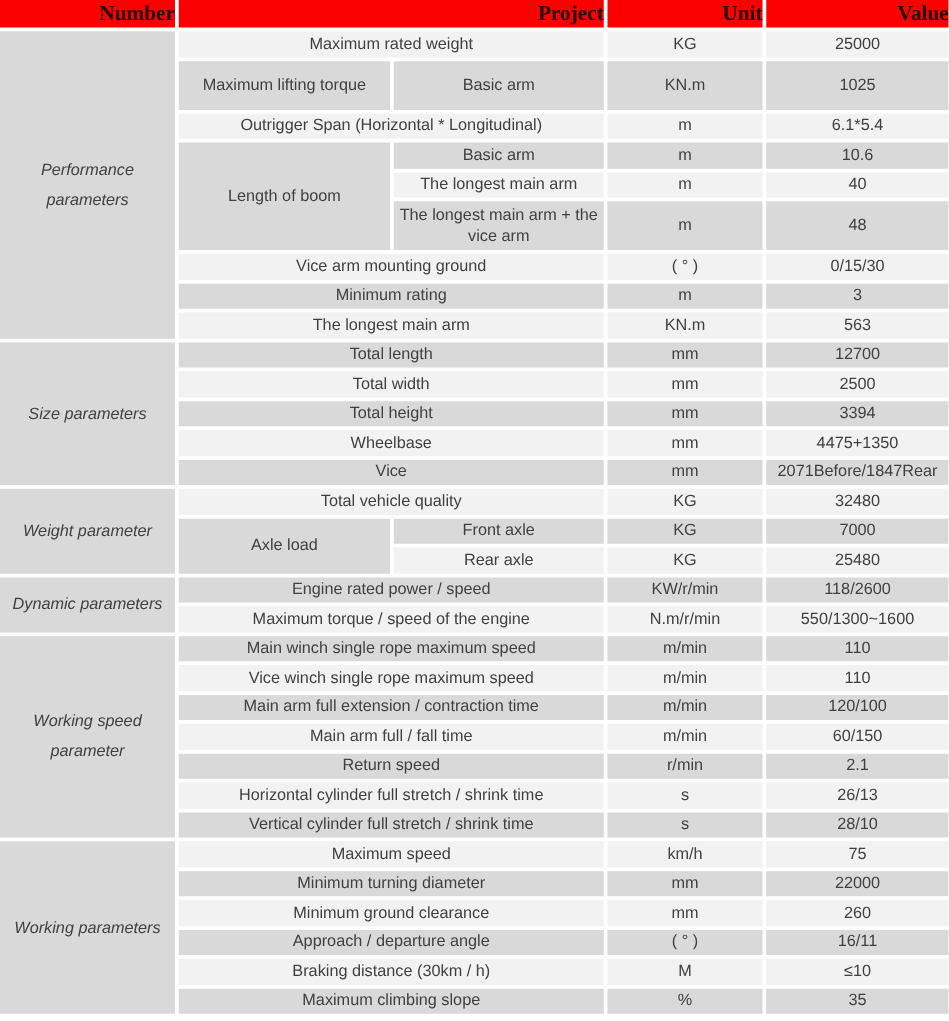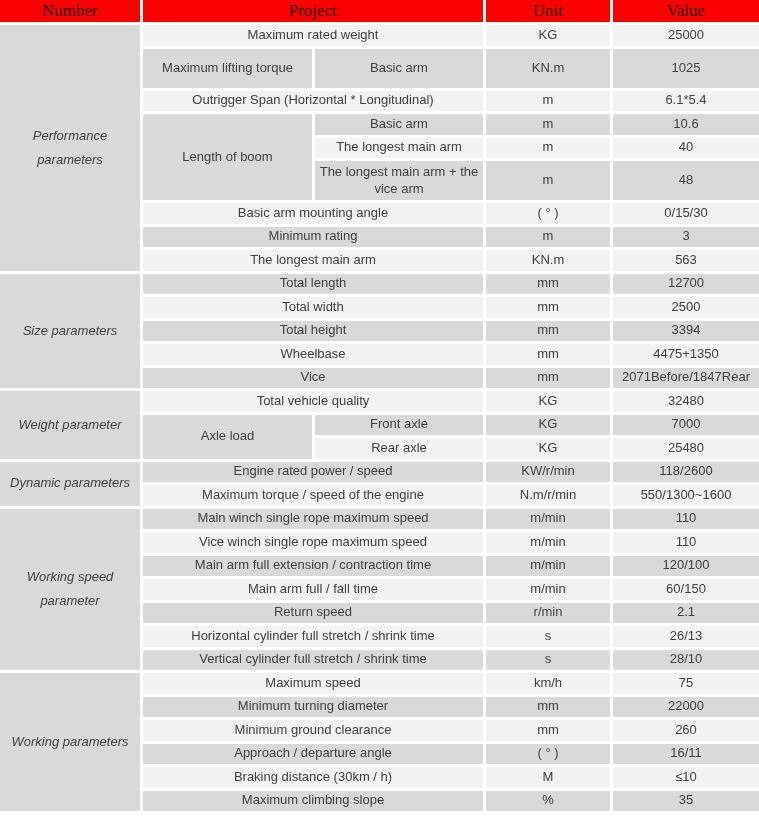--- a/index.html
+++ b/index.html
@@ -19,24 +19,24 @@
     border-spacing: 3px;
     table-layout: fixed;
     width: 765px;
     margin: -3px;            
     background: var(--grid, #ffffff);
   }
   th {
     background: var(--header-bg, #fa0000);
     color: var(--header-text, #220400);
     font-family: "Liberation Serif", serif;
-    font-weight: normal;
+    font-weight: bold;
     font-size: 17px;
     height: 22px;
-    text-align: center;
+    text-align: right;
     vertical-align: middle;
     padding: 0;
   }
   td {
     font-size: 13px;
     color: var(--body-text, #404040);
     text-align: center;
     vertical-align: middle;
     height: 20.5px;
     line-height: 1.3;
@@ -101,21 +101,21 @@
           <td class="stripe">The longest main arm</td>
           <td class="stripe">m</td>
           <td class="stripe">40</td>
         </tr>
         <tr class="dark tall">
           <td class="stripe">The longest main arm + the vice arm</td>
           <td class="stripe">m</td>
           <td class="stripe">48</td>
         </tr>
         <tr class="light">
-          <td class="stripe" colspan="2">Basic arm mounting angle</td>
+          <td class="stripe" colspan="2">Vice arm mounting ground</td>
           <td class="stripe">( ° )</td>
           <td class="stripe">0/15/30</td>
         </tr>
         <tr class="dark">
           <td class="stripe" colspan="2">Minimum rating</td>
           <td class="stripe">m</td>
           <td class="stripe">3</td>
         </tr>
         <tr class="light">
           <td class="stripe" colspan="2">The longest main arm</td>

